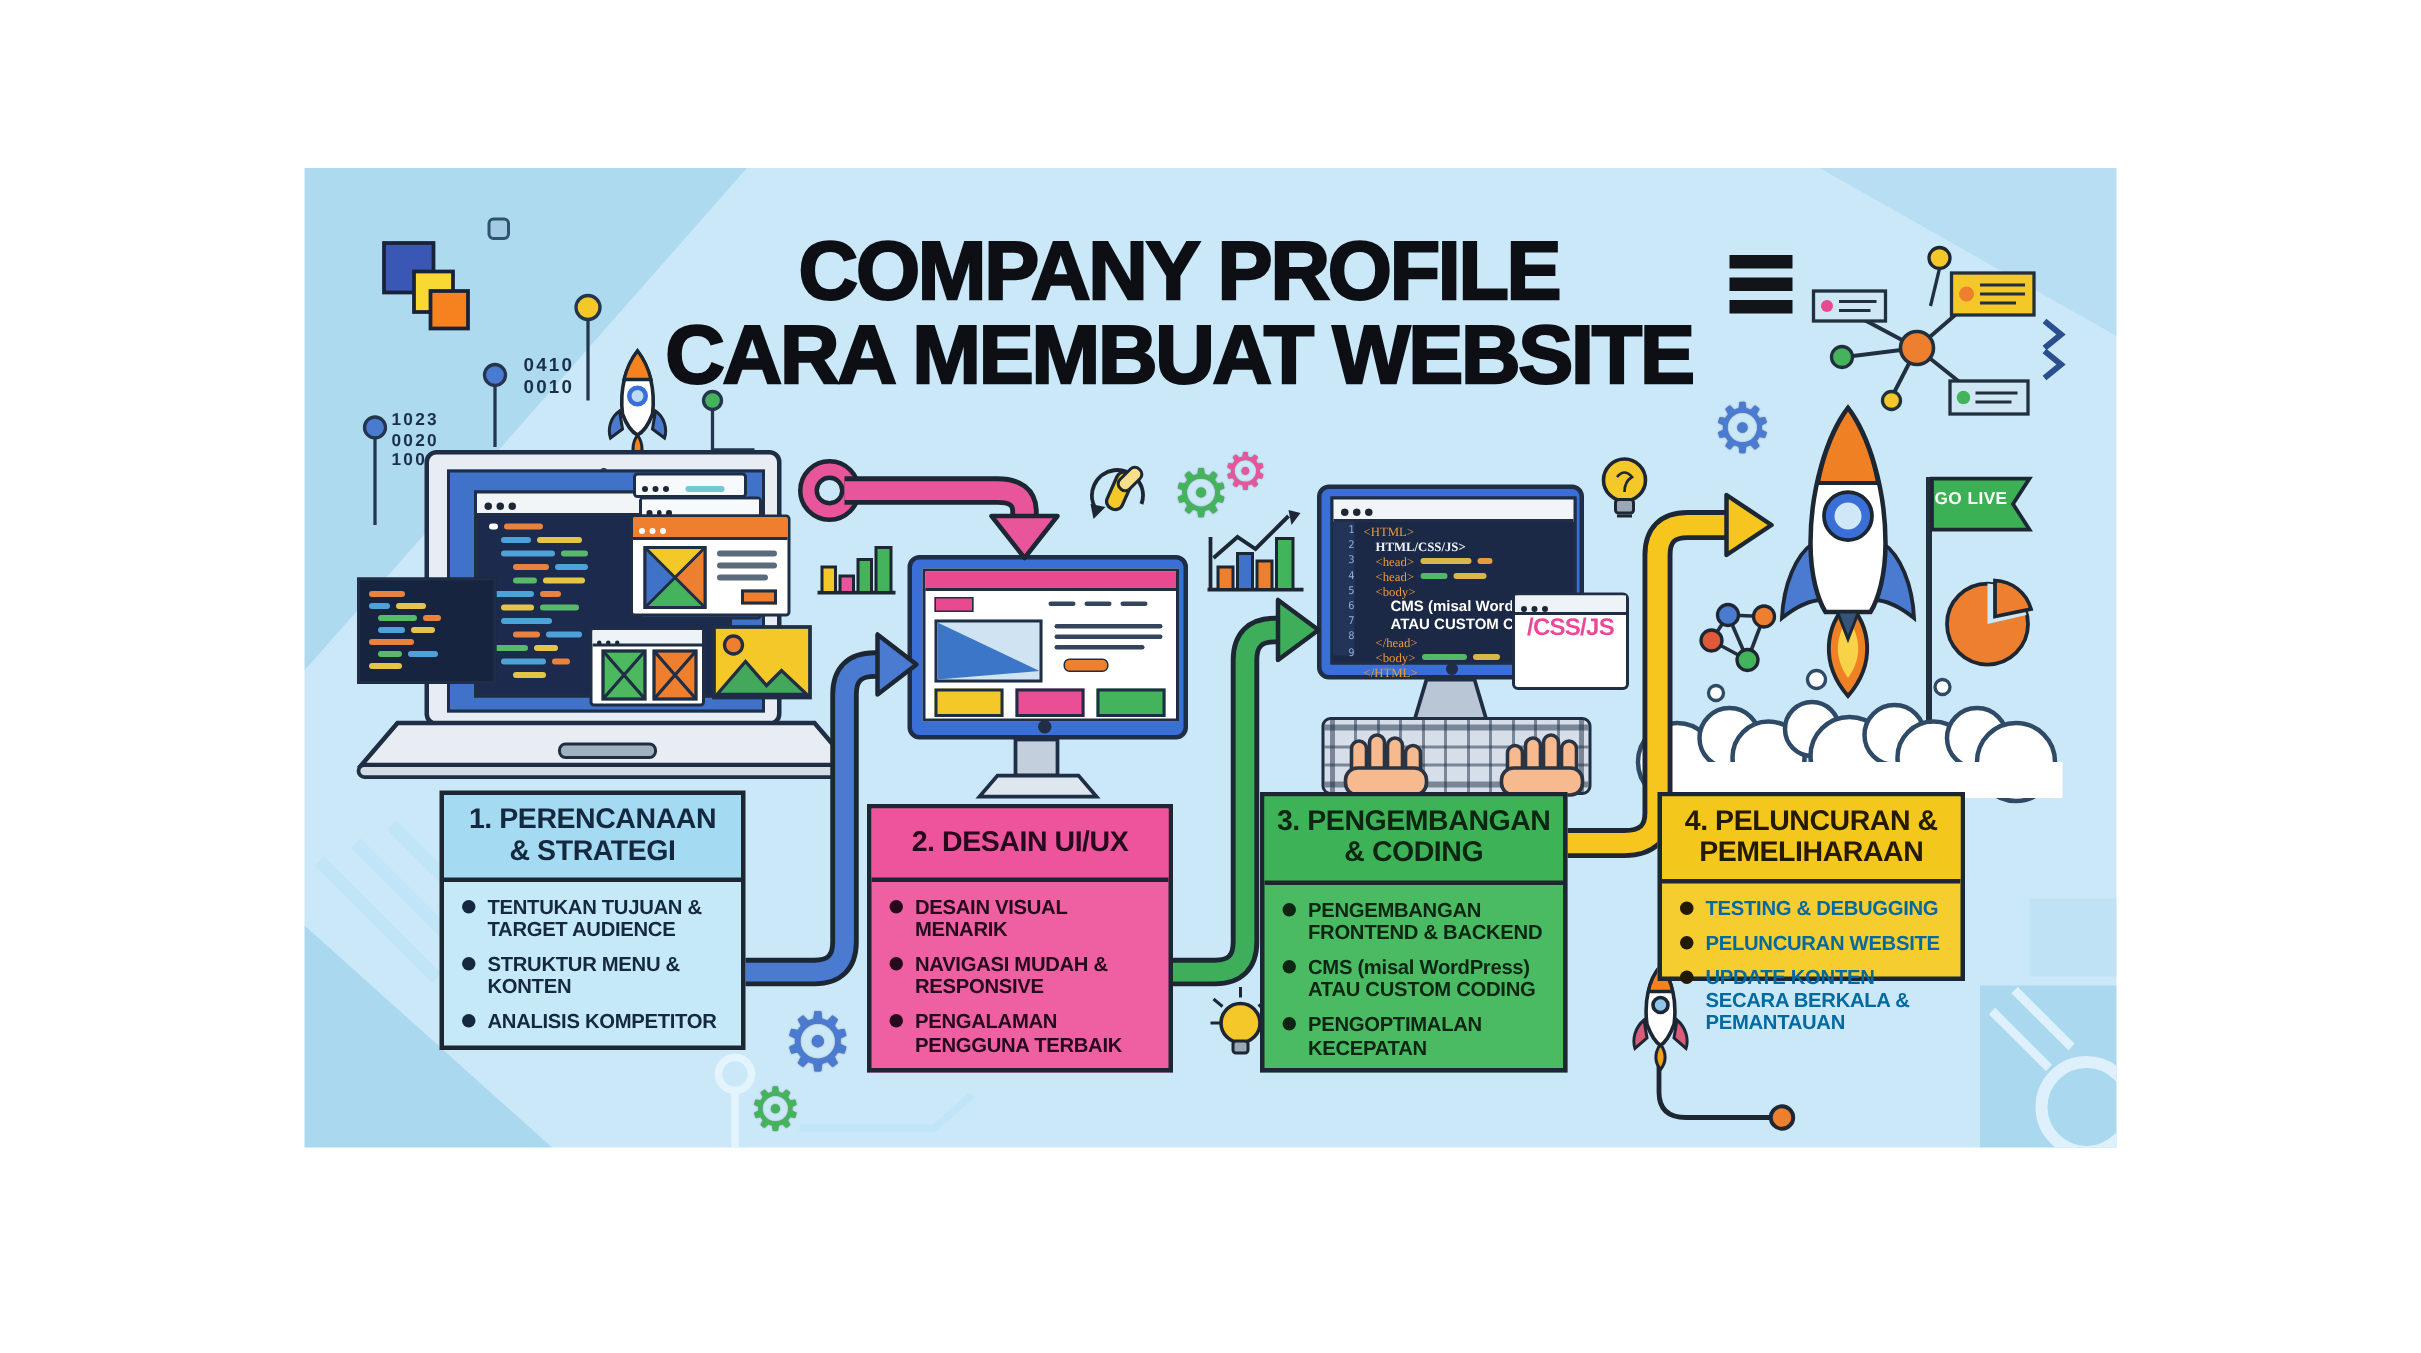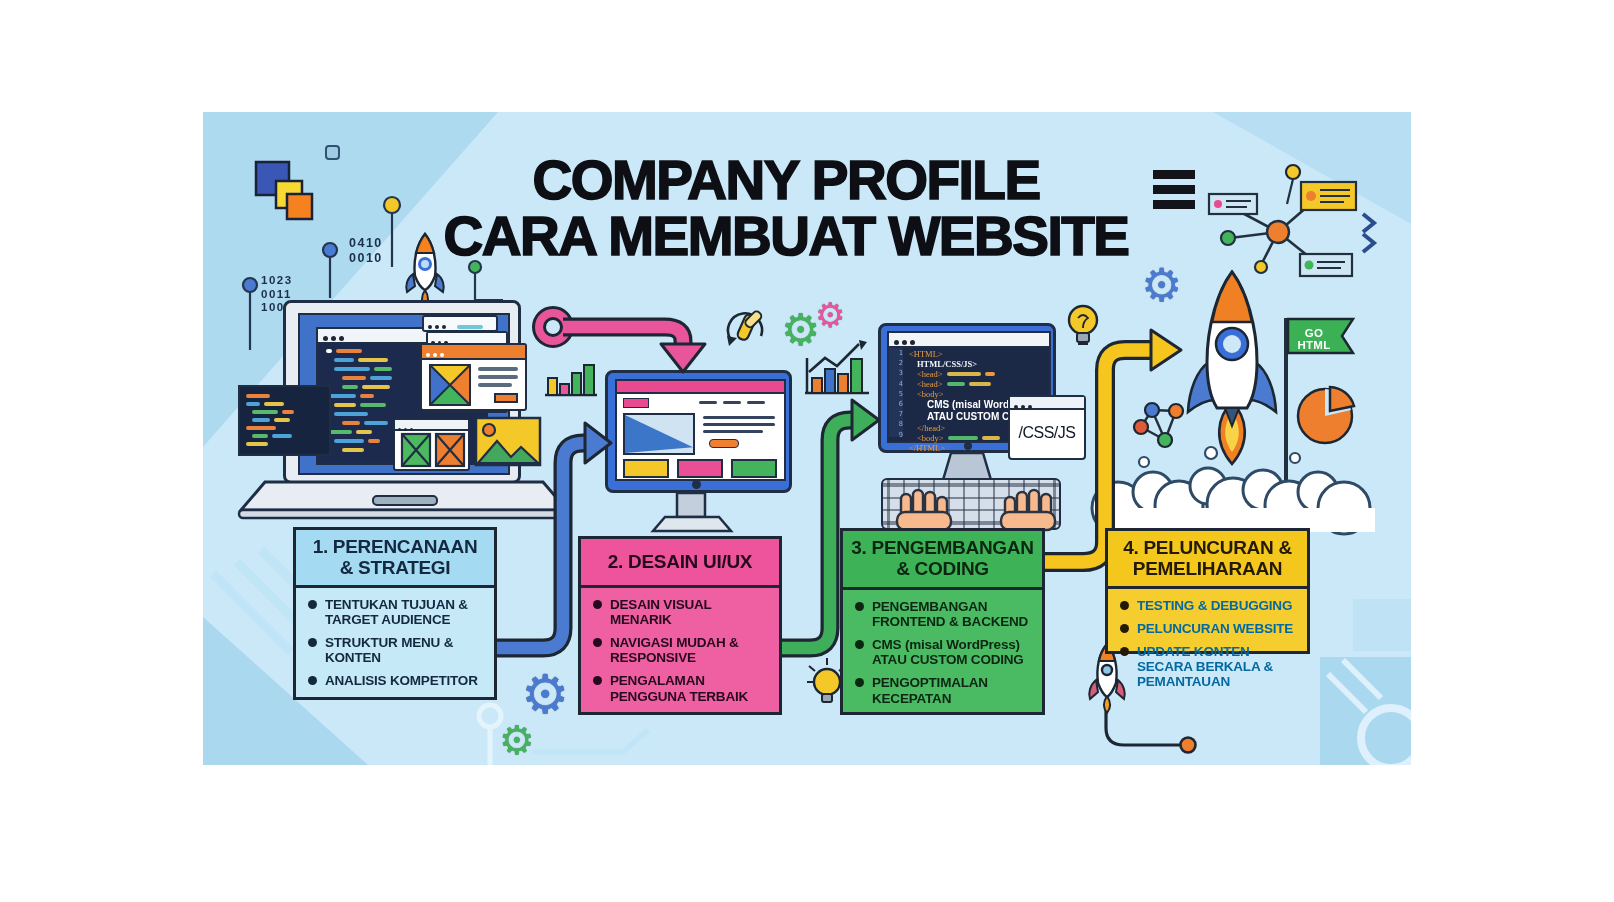--- a/index.html
+++ b/index.html
@@ -84,21 +84,21 @@
     <div>COMPANY PROFILE</div>
     <div>CARA MEMBUAT WEBSITE</div>
   </div>
 
   <div class="numcol" style="left:146px;top:124px">
     <div>0410</div>
     <div>0010</div>
   </div>
   <div class="numcol" style="left:58px;top:162px;font-size:11.5px;line-height:13.5px">
     <div>1023</div>
-    <div>0011</div>
+    <div>0020</div>
     <div>10011</div>
   </div>
 
   <svg class="sv" style="left:200px;top:120px;z-index:6" width="44" height="78">
     <path d="M22,58 C18,64 18,70 22,76 C26,70 26,64 22,58 Z" fill="#f5821f" stroke="#1d2733" stroke-width="2"></path>
     <path d="M10,42 C4,46 2,54 4,60 L12,54 Z" fill="#4a7bd0" stroke="#1d2733" stroke-width="2"></path>
     <path d="M34,42 C40,46 42,54 40,60 L32,54 Z" fill="#4a7bd0" stroke="#1d2733" stroke-width="2"></path>
     <path d="M22,2 C14,12 10,28 12,44 C15,52 18,56 22,58 C26,56 29,52 32,44 C34,28 30,12 22,2 Z" fill="#ffffff" stroke="#1d2733" stroke-width="2.4"></path>
     <path d="M22,2 C18,7 15,13 13,21 L31,21 C29,13 26,7 22,2 Z" fill="#f5821f" stroke="#1d2733" stroke-width="2.2"></path>
     <circle cx="22" cy="32" r="5.5" fill="#bcdcf2" stroke="#3a6fd8" stroke-width="3"></circle>
@@ -400,21 +400,21 @@
       <rect x="112" y="7" width="10" height="26" rx="5"></rect>
         <rect x="124" y="2" width="10" height="26" rx="5"></rect>
       <rect x="136" y="0" width="10" height="26" rx="5"></rect>
         <rect x="148" y="4" width="10" height="26" rx="5"></rect>
       <rect x="108" y="22" width="54" height="18" rx="8"></rect>
     </g>
   </svg>
 
   <div class="pane" style="left:805px;top:283px;width:78px;height:65px;background:#ffffff;border-radius:4px;z-index:13">
     <div style="height:11px;background:#eef3f7;border-bottom:2px solid #1f2e45"><span class="dot" style="margin-left:4px;width:4px;height:4px"></span><span class="dot" style="width:4px;height:4px"></span><span class="dot" style="width:4px;height:4px"></span></div>
-    <div style="text-align:center;margin-top:14px;font-weight:normal;font-size:16px;color:#0f172a;letter-spacing:-.5px">/CSS/JS</div>
+    <div style="text-align:center;font-weight:bold;font-size:16px;color:#ec4899;letter-spacing:-.5px">/CSS/JS</div>
   </div>
 
   <svg class="sv" style="left:0;top:0;z-index:9" width="1208" height="653">
 
     <line x1="1083" y1="206" x2="1083" y2="372" stroke="#21303f" stroke-width="4"></line>
     <polygon points="1085,207 1150,207 1139,224 1150,241 1085,241" fill="#3cb054" stroke="#1d2733" stroke-width="2.5"></polygon>
 
     <g stroke="#21303f" stroke-width="2.4">
       <line x1="949" y1="298" x2="973" y2="299"></line>
         <line x1="949" y1="298" x2="938" y2="315"></line>
@@ -456,21 +456,21 @@
     </g>
     <rect x="896" y="396" width="276" height="24" fill="#ffffff"></rect>
     <g fill="#ffffff" stroke="#2f4a66" stroke-width="2.2">
       <circle cx="941" cy="350" r="5"></circle>
         <circle cx="1008" cy="341" r="6"></circle>
         <circle cx="1092" cy="346" r="5"></circle>
     </g>
     <circle cx="1090" cy="60" r="7" fill="#f5c829" stroke="#1d2733" stroke-width="2.2"></circle>
     <line x1="1090" y1="67" x2="1084" y2="92" stroke="#21303f" stroke-width="2.2"></line>
   </svg>
-  <div class="abs" style="left:1086px;top:215px;width:50px;text-align:center;font-weight:bold;font-size:11.5px;color:#ffffff;letter-spacing:.3px;z-index:10">GO HTML</div>
+  <div class="abs" style="left:1086px;top:215px;width:50px;text-align:center;font-weight:bold;font-size:11.5px;color:#ffffff;letter-spacing:.3px;z-index:10">GO LIVE</div>
 
   <svg class="sv" style="left:884px;top:530px;z-index:21" width="40" height="72">
     <path d="M20,54 C16,60 16,66 20,71 C24,66 24,60 20,54 Z" fill="#f5a01e" stroke="#1d2733" stroke-width="2"></path>
     <path d="M9,38 C3,43 1,51 3,57 L11,50 Z" fill="#d85d7a" stroke="#1d2733" stroke-width="2"></path>
     <path d="M31,38 C37,43 39,51 37,57 L29,50 Z" fill="#d85d7a" stroke="#1d2733" stroke-width="2"></path>
     <path d="M20,2 C12,11 9,26 11,41 C14,49 17,53 20,55 C23,53 26,49 29,41 C31,26 28,11 20,2 Z" fill="#ffffff" stroke="#1d2733" stroke-width="2.4"></path>
     <path d="M20,2 C16,7 13,12 12,19 L28,19 C27,12 24,7 20,2 Z" fill="#f5821f" stroke="#1d2733" stroke-width="2.2"></path>
     <circle cx="20" cy="28" r="5" fill="#8fc6e8" stroke="#1d2733" stroke-width="2.4"></circle>
   </svg>
 

